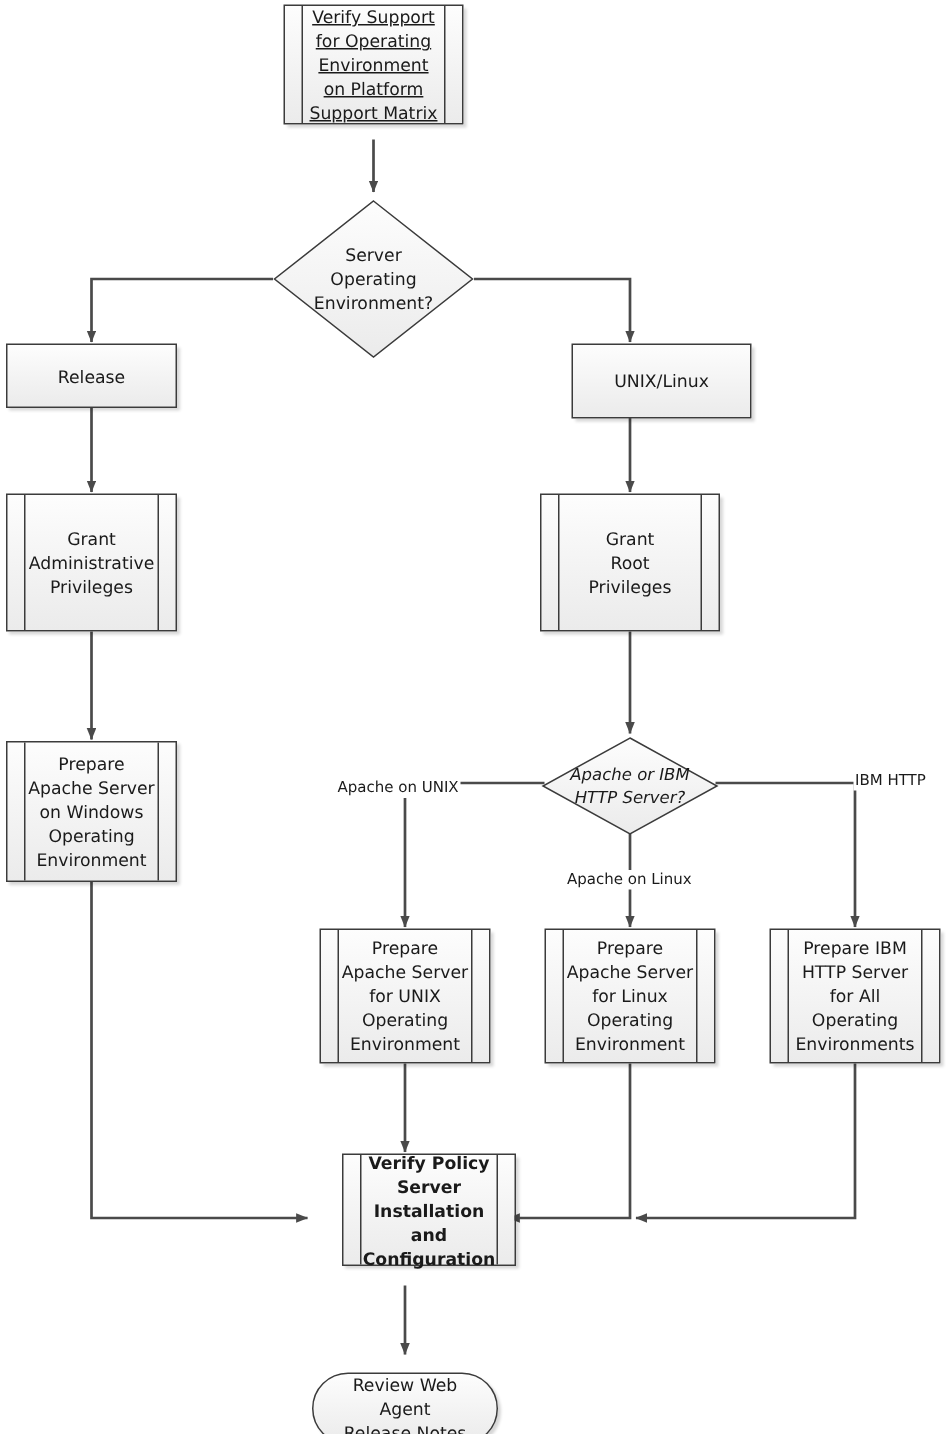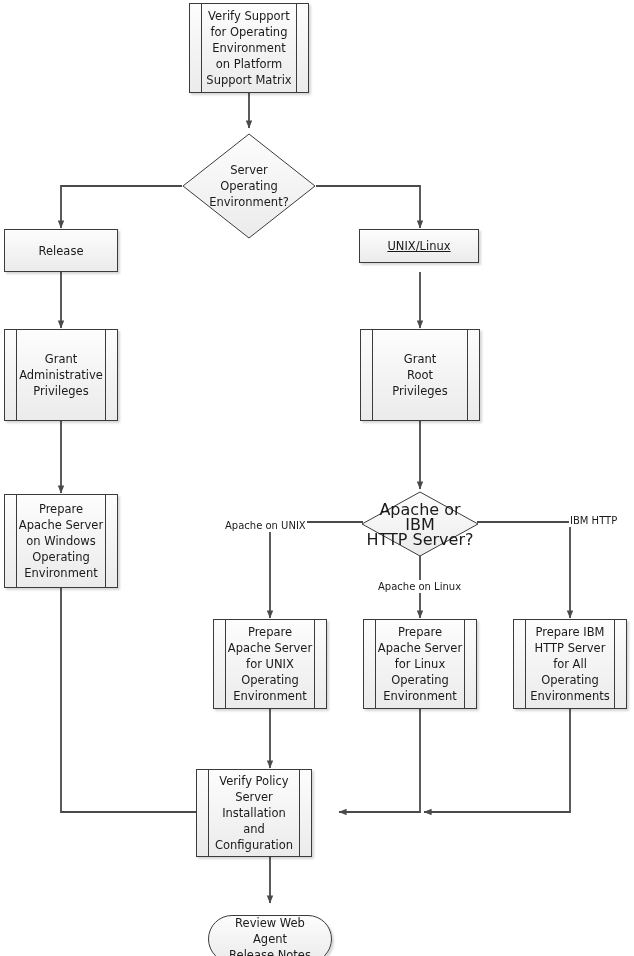--- a/index.html
+++ b/index.html
@@ -133,42 +133,42 @@
       <path d="M270,709 L270,768" marker-end="url(#arrow)"></path>
 
       <path d="M420,709 L420,812 L339,812" marker-end="url(#arrow)"></path>
 
       <path d="M570,709 L570,812 L424,812" marker-end="url(#arrow)"></path>
 
       <path d="M270,857 L270,903" marker-end="url(#arrow)"></path>
     </g>
   </svg>
 
-  <div class="node proc pre" style="left:189px; top:3px; width:120px; height:90px;">
+  <div class="node proc pre" style="left:189px; top:3px; width:120px; height:80px;text-decoration:underline;">
     <span class="inner">Verify Support<br>for Operating<br>Environment<br>on Platform<br>Support Matrix</span>
   </div>
 
   <div class="node decision" style="left:180px; top:131px; width:138px; height:110px;">
     <svg class="dshape" viewBox="0 0 138 110" xmlns="http://www.w3.org/2000/svg">
       <defs>
         <linearGradient id="dg1" x1="0" y1="0" x2="0" y2="1">
           <stop offset="0%" stop-color="#fdfdfd"></stop>
           <stop offset="100%" stop-color="#ebebeb"></stop>
         </linearGradient>
       </defs>
       <path d="M69,3 L135,55 L69,107 L3,55 z" fill="url(#dg1)" stroke="#3b3b3b" stroke-width="1"></path>
     </svg>
     <span class="inner">Server<br>Operating<br>Environment?</span>
   </div>
 
   <div class="node proc" style="left:4px; top:229px; width:114px; height:43px;">
     <span class="inner">Release</span>
   </div>
 
-  <div class="node proc" style="left:359px; top:229px; width:120px; height:34px;text-decoration:underline;">
+  <div class="node proc" style="left:381px; top:229px; width:120px; height:50px;">
     <span class="inner">UNIX/Linux</span>
   </div>
 
   <div class="node proc pre" style="left:4px; top:329px; width:114px; height:92px;">
     <span class="inner">Grant<br>Administrative<br>Privileges</span>
   </div>
 
   <div class="node proc pre" style="left:360px; top:329px; width:120px; height:92px;">
     <span class="inner">Grant<br>Root<br>Privileges</span>
   </div>
@@ -180,36 +180,36 @@
   <div class="node decision" style="left:360px; top:490px; width:120px; height:68px;">
     <svg class="dshape" viewBox="0 0 120 68" xmlns="http://www.w3.org/2000/svg">
       <defs>
         <linearGradient id="dg2" x1="0" y1="0" x2="0" y2="1">
           <stop offset="0%" stop-color="#fdfdfd"></stop>
           <stop offset="100%" stop-color="#ebebeb"></stop>
         </linearGradient>
       </defs>
       <path d="M60,2 L118,34 L60,66 L2,34 z" fill="url(#dg2)" stroke="#3b3b3b" stroke-width="1"></path>
     </svg>
-    <span class="inner" style="font-size:16px; line-height:15px;">Apache or IBM<br>HTTP Server?</span>
+    <span class="inner" style="font-size:11px; line-height:15px;font-style:italic;">Apache or IBM<br>HTTP Server?</span>
   </div>
 
   <div class="node proc pre" style="left:213px; top:619px; width:114px; height:90px;">
     <span class="inner">Prepare<br>Apache Server<br>for UNIX<br>Operating<br>Environment</span>
   </div>
 
   <div class="node proc pre" style="left:363px; top:619px; width:114px; height:90px;">
     <span class="inner">Prepare<br>Apache Server<br>for Linux<br>Operating<br>Environment</span>
   </div>
 
   <div class="node proc pre" style="left:513px; top:619px; width:114px; height:90px;">
     <span class="inner">Prepare IBM<br>HTTP Server<br>for All<br>Operating<br>Environments</span>
   </div>
 
-  <div class="node proc pre" style="left:196px; top:769px; width:116px; height:88px;">
+  <div class="node proc pre" style="left:228px; top:769px; width:116px; height:75px;font-weight:bold;">
     <span class="inner">Verify Policy<br>Server<br>Installation<br>and<br>Configuration</span>
   </div>
 
   <div class="node term" style="left:208px; top:904px; width:124px; height:48px;">
     <span class="inner" style="padding:0 8px;">Review Web Agent<br>Release Notes</span>
   </div>
 
   <div class="edge-label" style="left:224px; top:519px;">Apache on UNIX</div>
   <div class="edge-label" style="left:377px; top:580px;">Apache on Linux</div>
   <div class="edge-label" style="left:569px; top:514px;">IBM HTTP</div>

